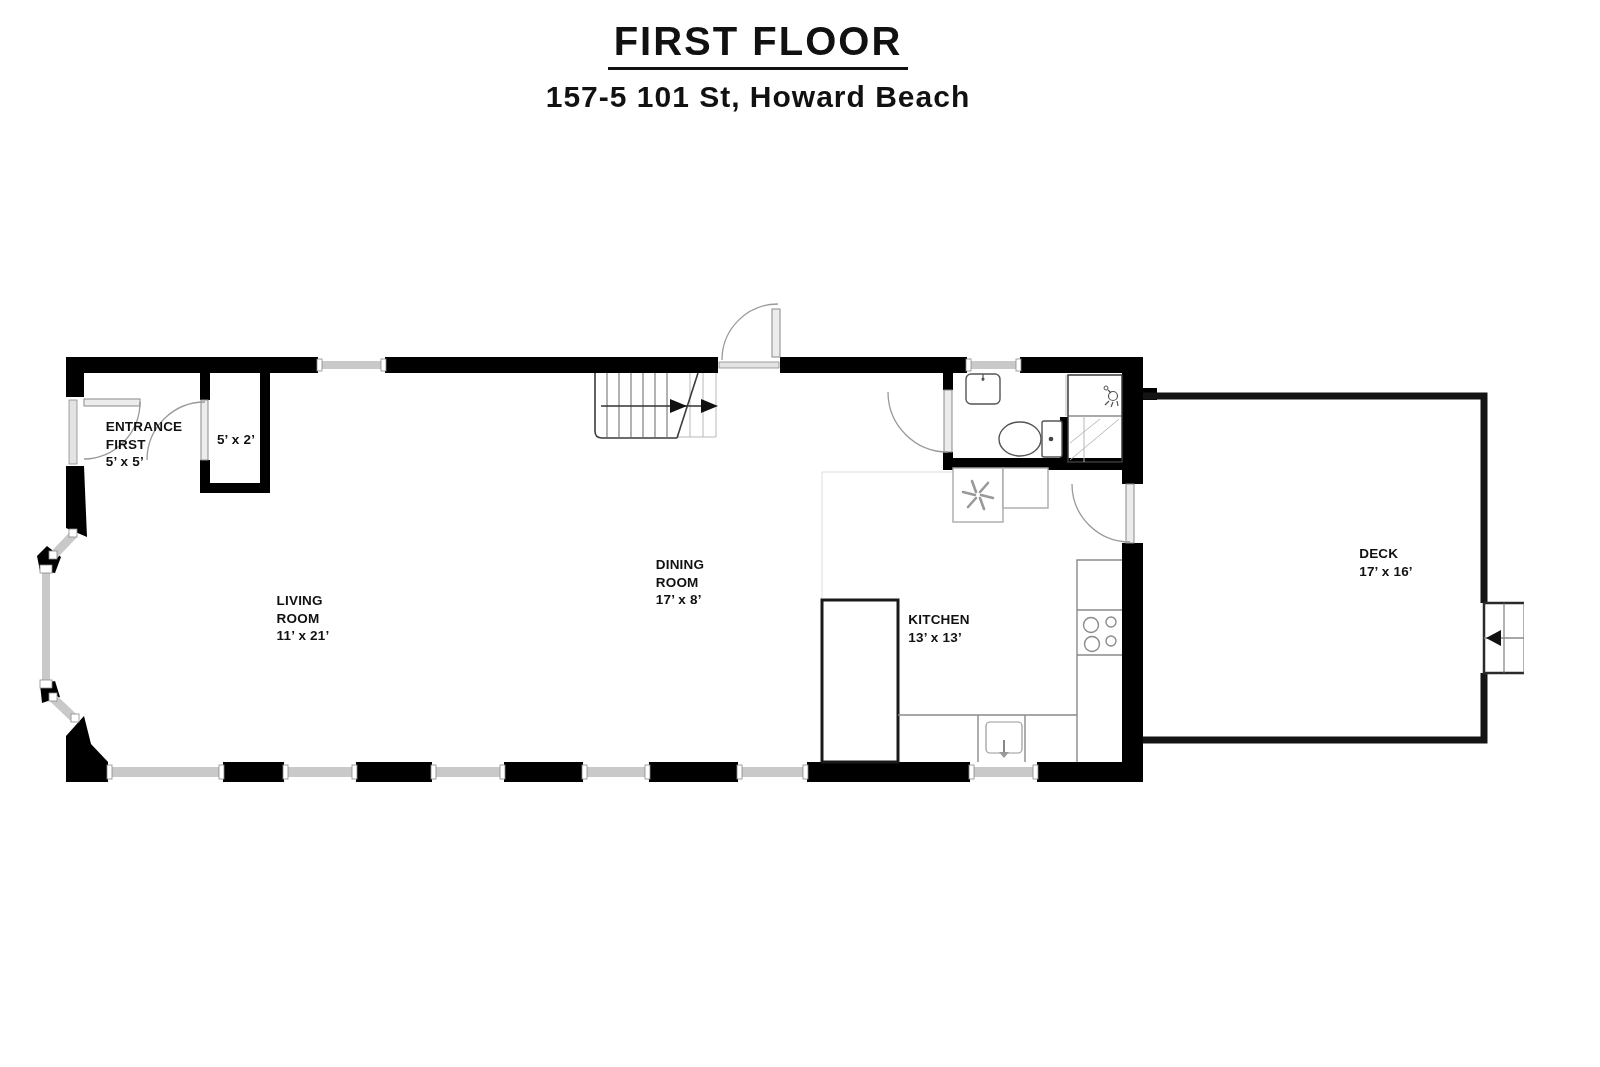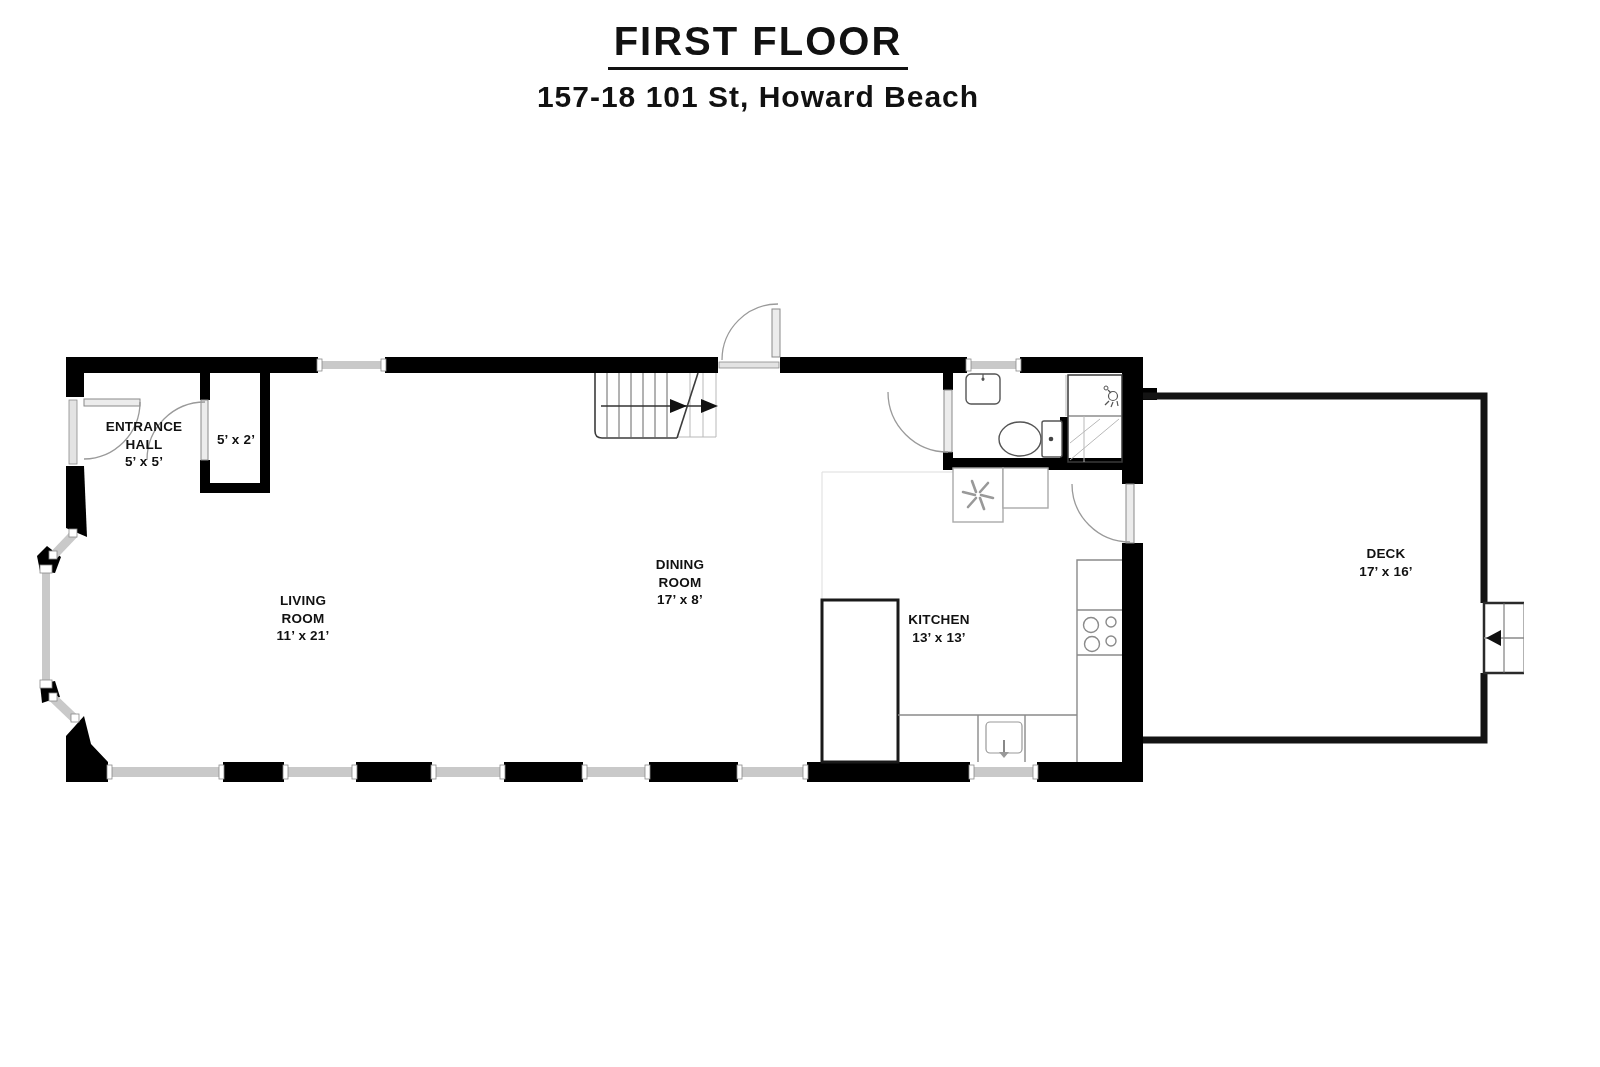--- a/index.html
+++ b/index.html
@@ -1,21 +1,21 @@
 <!DOCTYPE html>
 <html style="--background: #ffffff; --text: #111111; --wall: #000000; --window-fill: #c9c9c9; --frame-line: #8a8a8a; --door-arc: #9a9a9a; --faint-line: #dddddd; --deck-outline: #141414;"><head>
 <meta charset="utf-8">
 <style>
   html,body{margin:0;padding:0;background:#fff}
   .stage{position:relative;width:1524px;height:1067px;background:var(--background,#fff);overflow:hidden;font-family:"Liberation Sans",sans-serif}
   .header{position:absolute;top:18px;left:0;width:1516px;text-align:center}
   .header h1{display:inline-block;margin:0;font:700 40px/1.15 "Liberation Sans",sans-serif;letter-spacing:2px;color:var(--text,#111);border-bottom:3.5px solid var(--text,#111);padding:0 6px 3px}
   .subtitle{margin-top:9px;font:700 30px/1.2 "Liberation Sans",sans-serif;letter-spacing:1px;color:var(--text,#111)}
   svg.plan{position:absolute;left:0;top:0}
-  .room-label{position:absolute;transform:translate(-50%,-50%);text-align:center;
+  .room-label{position:absolute;transform:translate(-50%,-50%);text-align:left;
     font:700 13.5px/17.5px "Liberation Sans",sans-serif;color:var(--text,#1a1a1a);
     letter-spacing:.2px;white-space:nowrap}
   
   .wall{fill:var(--wall,#000)}
   .win{fill:var(--window-fill,#c9c9c9)}
   .winline{stroke:var(--window-fill,#c9c9c9);stroke-width:9;fill:none}
   .jamb{fill:#fff;stroke:var(--frame-line,#8a8a8a);stroke-width:.8}
   .sill{fill:#e3e3e3;stroke:var(--frame-line,#8a8a8a);stroke-width:.8}
   .leaf{fill:#ececec;stroke:var(--frame-line,#8a8a8a);stroke-width:1}
   .arc{fill:none;stroke:var(--door-arc,#9a9a9a);stroke-width:1.3}
@@ -31,21 +31,21 @@
   .ah{fill:#111}
   .showerln{fill:none;stroke:#555;stroke-width:1.2}
 </style>
 </head>
 <body>
 
 <div class="stage">
 
   <div class="header">
     <h1>FIRST FLOOR</h1>
-    <div class="subtitle">157-18 101 St, Howard Beach</div>
+    <div class="subtitle">157-5 101 St, Howard Beach</div>
   </div>
 
   <svg class="plan" width="1600" height="1067" viewBox="0 0 1600 1067" xmlns="http://www.w3.org/2000/svg">
 
     <g>
 
       <rect class="wall" x="66" y="357" width="252" height="16"></rect>
       <rect class="wall" x="385" y="357" width="333" height="16"></rect>
       <rect class="wall" x="780" y="357" width="187" height="16"></rect>
       <rect class="wall" x="1020" y="357" width="123" height="16"></rect>
@@ -227,21 +227,21 @@
       <line class="tread" x1="1504" y1="603" x2="1504" y2="673"></line>
       <line class="tread" x1="1524" y1="603" x2="1524" y2="673"></line>
       <line class="tread" x1="1543" y1="603" x2="1543" y2="673"></line>
       <line class="kline" x1="1484" y1="638" x2="1562" y2="638"></line>
       <polygon class="ah" points="1486,638 1501,630 1501,646"></polygon>
     </g>
   </svg>
 
   <div class="room-label" style="left:144px;top:444px">
     <div>ENTRANCE</div>
-    <div>HALL</div>
+    <div>FIRST</div>
     <div>5’ x 5’</div>
   </div>
 
   <div class="room-label" style="left:236px;top:440px">
     <div>5’ x 2’</div>
   </div>
 
   <div class="room-label" style="left:303px;top:618px">
     <div>LIVING</div>
     <div>ROOM</div>

